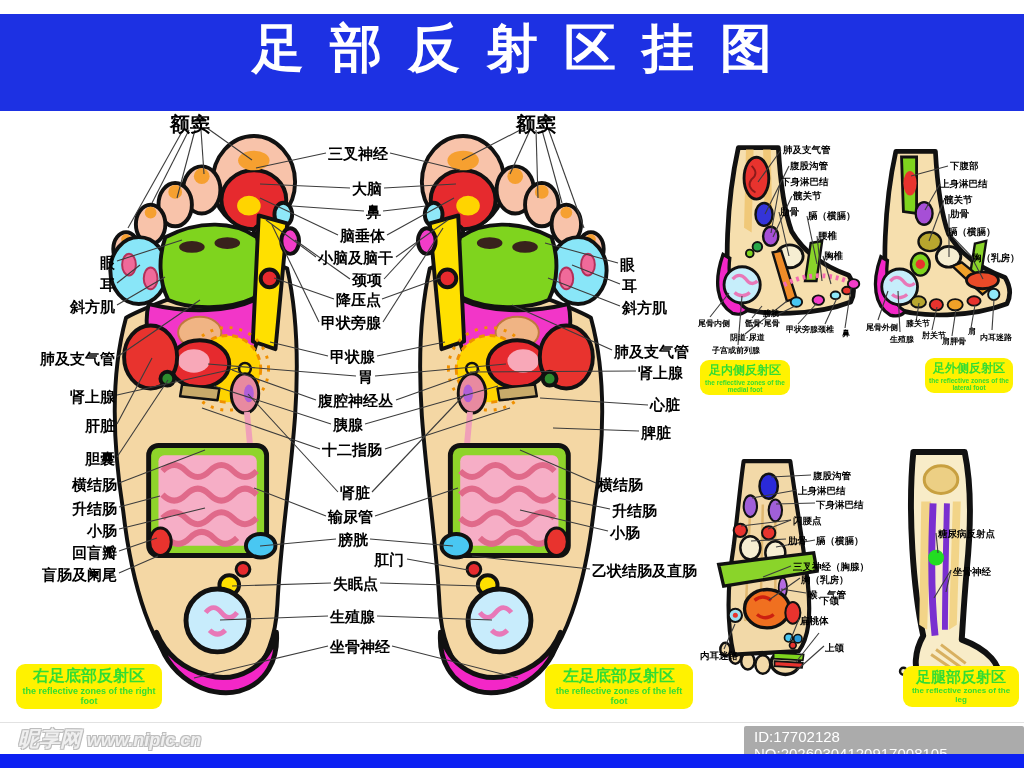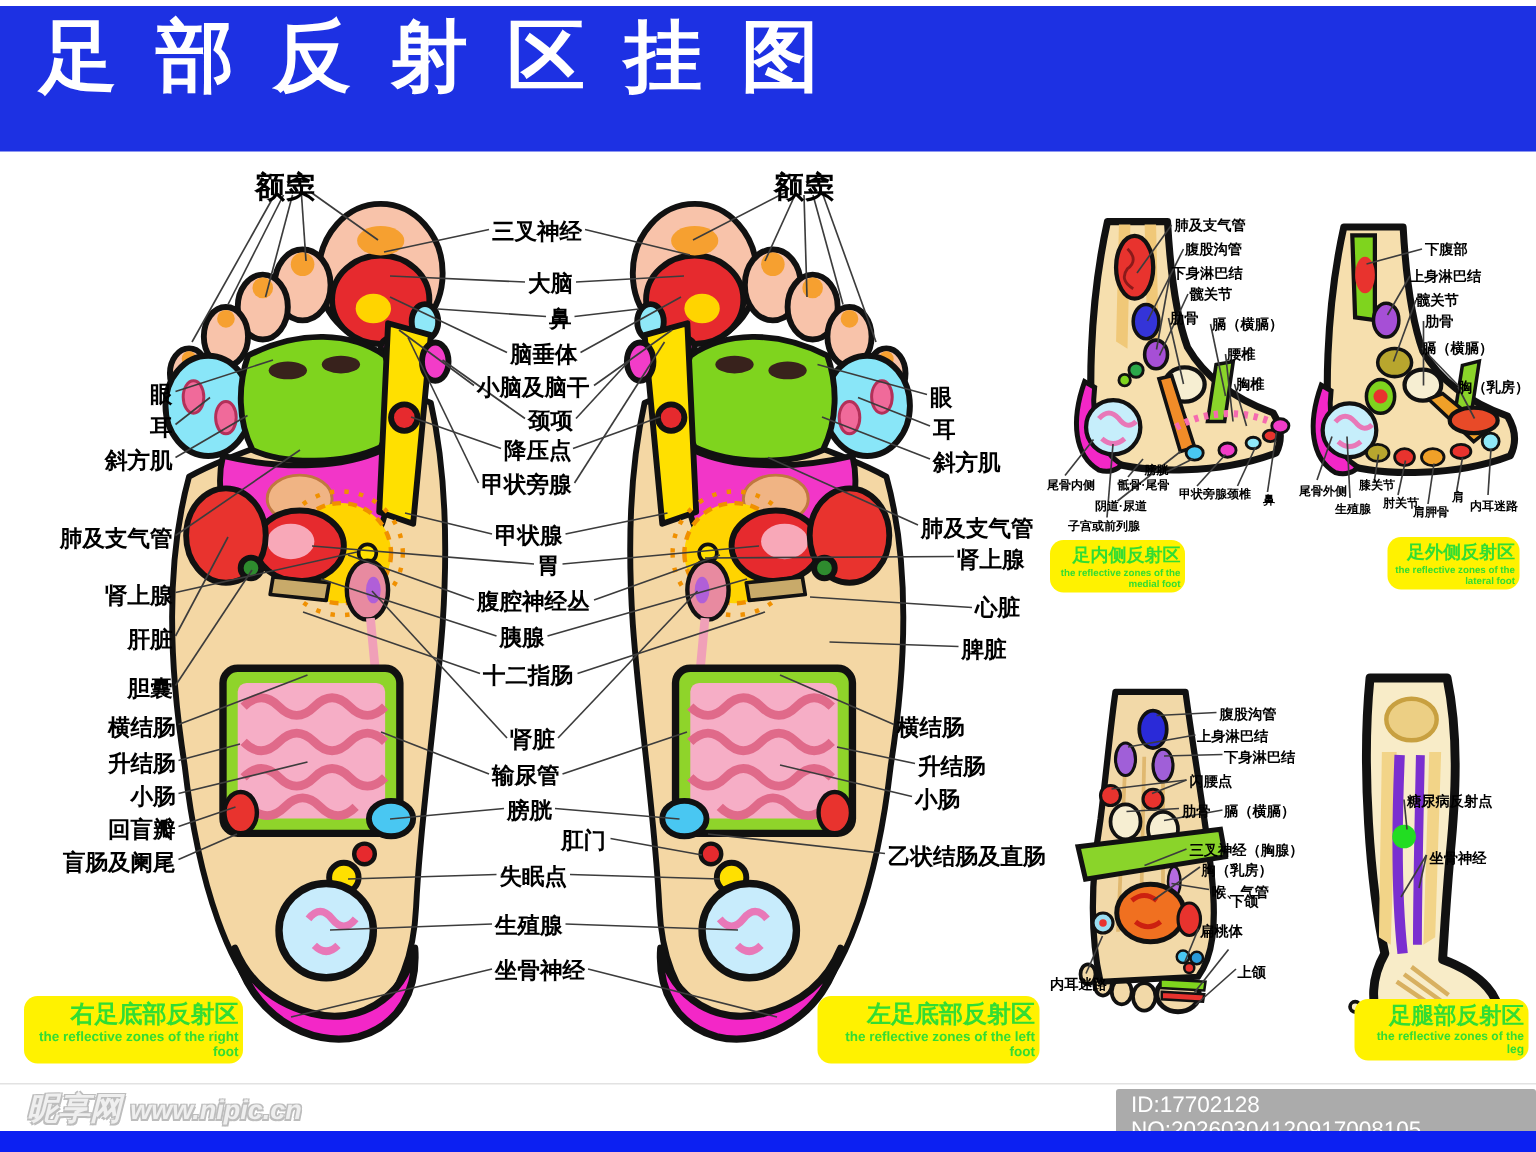--- a/index.html
+++ b/index.html
@@ -1,30 +1,30 @@
 <!DOCTYPE html>
 <html><head>
 <meta charset="utf-8">
 <style>
   html,body{margin:0;padding:0}
   #stage{position:relative;width:1024px;height:768px;background:#fff;overflow:hidden;
          font-family:"Liberation Sans","DejaVu Sans",sans-serif}
   
-  #hdr{position:absolute;left:0;top:4px;width:1024px;height:97px;background:#1d31e3;}
+  #hdr{position:absolute;left:0;top:14px;width:1024px;height:97px;background:#1d31e3;text-align:center}
   #hdr .t1{display:block;margin-top:4px;color:#fff;font-weight:bold;font-size:52px;letter-spacing:26px;line-height:60px;text-indent:26px}
   #hdr .t2{display:block;color:#fff;font-weight:bold;font-size:21px;letter-spacing:3px;
            font-family:"Liberation Serif","DejaVu Serif",serif}
   
   .L{position:absolute;white-space:nowrap;font-weight:bold;color:#000;z-index:10}
   .s16{font-size:20px}.s15{font-size:15px}.s10{font-size:9.5px}.s8{font-size:8px}
   .ll{width:112px;text-align:right;font-size:15px}
   svg.lay{position:absolute;z-index:2}
   #lines{position:absolute;left:0;top:0;z-index:5;pointer-events:none}
   
-  .ybox{position:absolute;background:#fff200;border-radius:9px;text-align:right;z-index:10;padding:2px 3px}
+  .ybox{position:absolute;background:#fff200;border-radius:9px;text-align:center;z-index:10;padding:2px 3px}
   .ybox .cn{display:block;color:#32dd32;font-weight:bold}
   .ybox .en{display:block;color:#32dd32;font-weight:bold;line-height:1.1}
   .cap-sm .cn{font-size:12px}.cap-sm .en{font-size:6.5px}
   .cap-md .cn{font-size:15px}.cap-md .en{font-size:8px}
   .cap-lg .cn{font-size:16px}.cap-lg .en{font-size:9px}
   
   #ftr{position:absolute;left:0;top:722px;width:1024px;height:32px;background:#fff;border-top:1px solid #e2e2e2}
   #wm{position:absolute;left:18px;top:2px;color:#efefef;font-weight:bold;font-size:21px;font-style:italic;
       text-shadow:-1px -1px 0 #bdbdbd,1px -1px 0 #bdbdbd,-1px 1px 0 #bdbdbd,1px 1px 0 #bdbdbd}
   #wm .url{font-size:18px}

